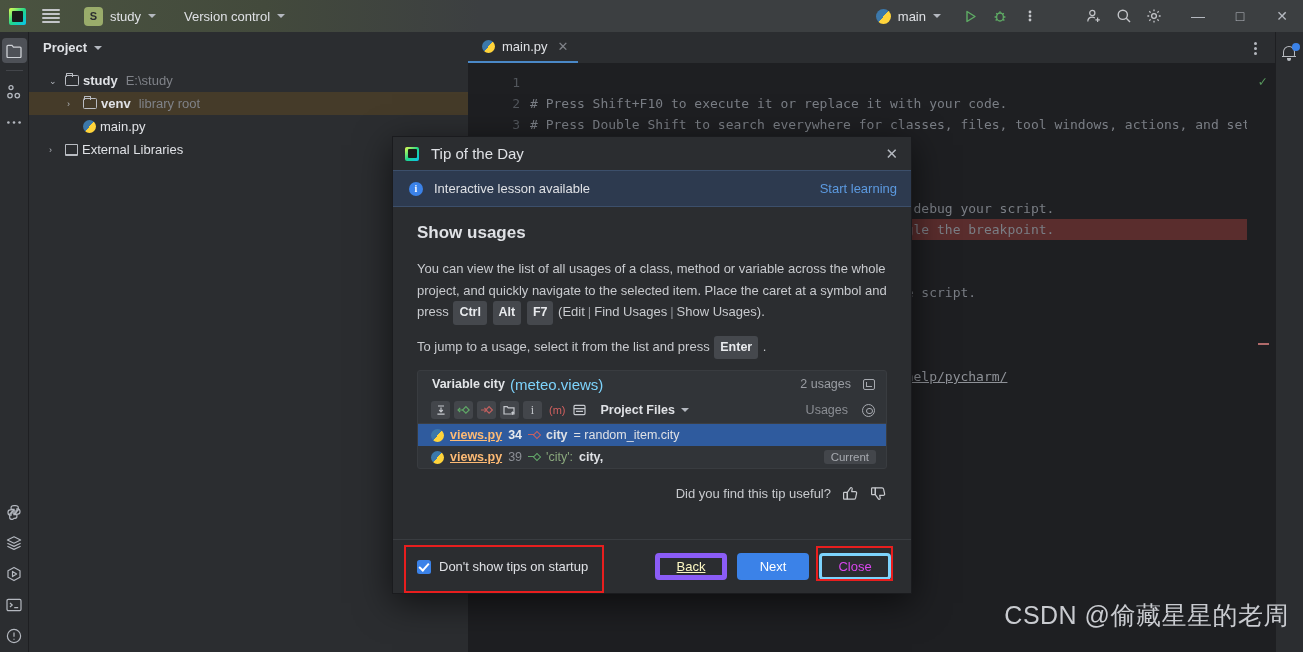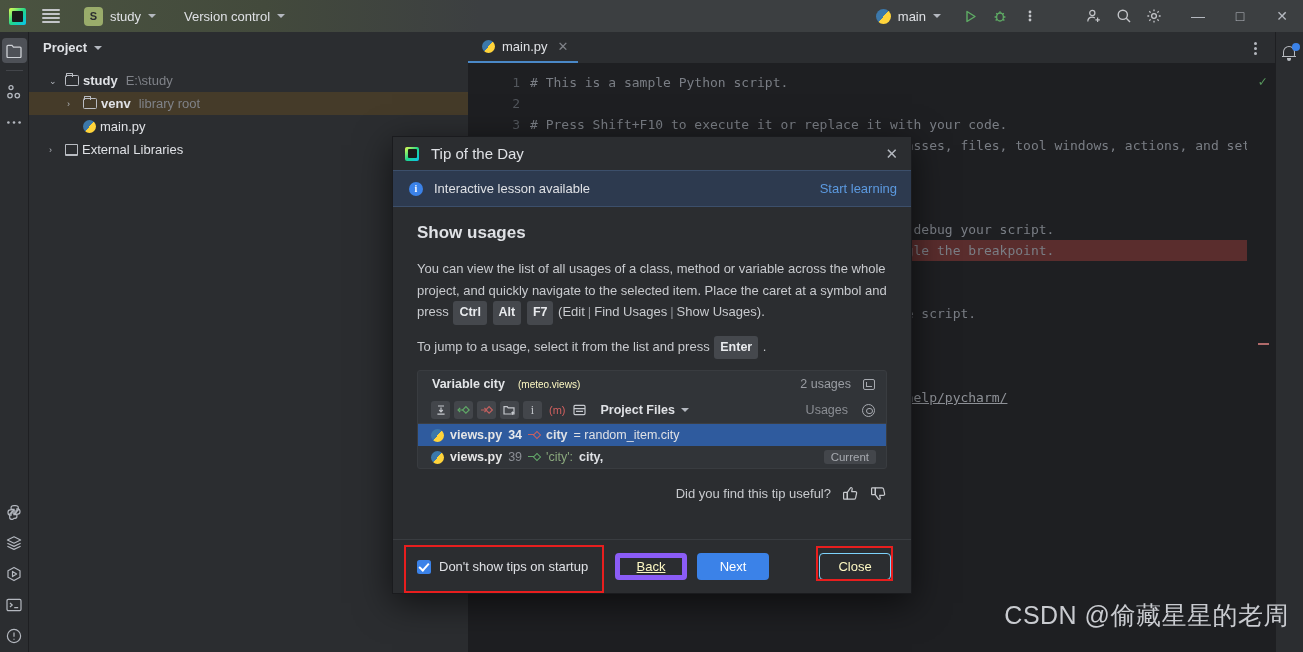--- a/index.html
+++ b/index.html
@@ -155,21 +155,21 @@
   .para{font-size:13px;color:#c8cace;line-height:21.5px;margin-bottom:11px;}
   .kbd{display:inline-block;background:#45484d;border-radius:3px;padding:1px 6px;margin:0 1px;
     font-size:12.5px;color:#e8eaed;font-weight:bold;}
   .pathsep{color:#8f9298;padding:0 3px;}
 
   
   #usages{margin-top:6px;background:#313438;border:1px solid #393c40;border-radius:3px;
     width:470px;overflow:hidden;}
   #us-head{height:26px;display:flex;align-items:center;padding:0 11px 0 14px;}
   #us-head .n{font-size:12.5px;font-weight:bold;color:#e3e5e8;}
-  #us-head .q{font-size:10px;color:#fef9c3;margin-left:13px;}
+  #us-head .q{font-size:15px;color:#7dd3fc;margin-left:5px;}
   #us-head .cnt{margin-left:auto;font-size:12.5px;color:#9a9da3;}
   #us-head .pin{margin-left:12px;width:12px;height:11px;border:1.3px solid #a7aab0;border-radius:2px;
     position:relative;}
   #us-head .pin::after{content:"";position:absolute;left:1.5px;bottom:1.5px;width:5px;height:4px;
     border-left:1.3px solid #a7aab0;border-bottom:1.3px solid #a7aab0;}
   #us-tools{height:27px;display:flex;align-items:center;gap:4px;padding:0 11px 0 13px;
     border-bottom:1px solid #3c3f44;}
   .tbtn{width:19px;height:18px;background:#43464b;border-radius:3px;display:flex;align-items:center;
     justify-content:center;color:#c5c8cd;font-size:10px;cursor:pointer;}
   .tbtn.flat{background:transparent;}
@@ -178,21 +178,21 @@
   .us-proj{font-size:12.5px;font-weight:bold;color:#dfe1e5;margin-left:8px;display:flex;
     align-items:center;gap:6px;cursor:pointer;}
   .us-usages{margin-left:auto;font-size:12.5px;color:#8b8e94;}
   .gear{margin-left:10px;width:13px;height:13px;border:1.4px solid #a7aab0;border-radius:50%;
     position:relative;}
   .gear::after{content:"";position:absolute;left:3.2px;top:3.2px;width:4.6px;height:4.6px;
     border:1.4px solid #a7aab0;border-radius:50%;}
   .urow{height:22px;display:flex;align-items:center;gap:6px;padding:0 10px 0 13px;
     font-size:12.5px;cursor:pointer;}
   .urow.sel{background:#2f5b9e;}
-  .urow .file{color:#e5e5e5;font-weight:bold;}
+  .urow .file{color:#fdba74;font-weight:bold;text-decoration:underline;}
   .urow .ln{color:#b9bcc2;font-weight:bold;}
   .urow.sel .ln{color:#e8eaed;}
   .urow .ln.dim{color:#8b8e94;font-weight:normal;}
   .arrw{width:12px;height:10px;position:relative;flex:none;}
   .arrw i{position:absolute;right:0;top:1.5px;width:6px;height:6px;transform:rotate(45deg);
     border:1.3px solid currentColor;}
   .arrw::before{content:"";position:absolute;left:0;top:4px;width:6px;height:1.3px;background:currentColor;}
   .arrw.r{color:#c9605f;} .arrw.g{color:#62a869;}
   .urow .code{color:#dfe1e5;font-weight:bold;}
   .urow .codedim{color:#8aa87d;font-weight:normal;}
@@ -208,21 +208,21 @@
   .cb-wrap{display:flex;align-items:center;gap:8px;cursor:pointer;}
   .cbox{width:14px;height:14px;border-radius:2.5px;background:#3b82e8;position:relative;flex:none;}
   .cbox::after{content:"";position:absolute;left:4px;top:1.2px;width:4px;height:8px;
     border:solid #fff;border-width:0 2px 2px 0;transform:rotate(42deg);}
   .cb-lbl{font-size:13px;color:#dfe1e5;}
   .btns{margin-left:auto;display:flex;align-items:center;gap:10px;}
   .btn{height:27px;min-width:72px;border-radius:4px;font-size:13px;display:flex;align-items:center;
     justify-content:center;cursor:pointer;padding:0 14px;}
   .btn.ghost{border:5px solid #8b5cf6;color:#fef9c3;text-decoration:underline;}
   .btn.primary{background:#3b82e8;color:#fff;font-weight:normal;}
-  .btn.plain{border:1px solid #7dd3fc;color:#fef9c3;margin-left:40px;}
+  .btn.plain{border:3px solid #7dd3fc;color:#d946ef;}
 
   
   .redbox{position:absolute;border:2px solid #e81e1e;pointer-events:none;}
 
   
   #watermark{position:absolute;right:14px;bottom:20px;font-size:25px;color:#c9cbd0;
     font-family:"Liberation Sans",sans-serif;letter-spacing:.5px;}
 </style>
 </head>
 <body>
@@ -416,21 +416,20 @@
       <div>9</div>
       <div>10</div>
       <div>11</div>
       <div>12</div>
       <div>13</div>
       <div>14</div>
       <div>15</div>
       <div>16</div>
     </div>
     <div class="codearea">
-      <div class="cl"># This is a sample Python script.</div>
       <div class="cl"></div>
       <div class="cl"># Press Shift+F10 to execute it or replace it with your code.</div>
       <div class="cl"># Press Double Shift to search everywhere for classes, files, tool windows, actions, and settings.</div>
       <div class="cl"></div>
       <div class="cl"></div>
       <div class="cl">def print_hi(name):</div>
       <div class="cl">    # Use a breakpoint in the code line below to debug your script.</div>
       <div class="cl err">    print(f'Hi, {name}')  # Press Ctrl+F8 to toggle the breakpoint.</div>
       <div class="cl"></div>
       <div class="cl"></div>

